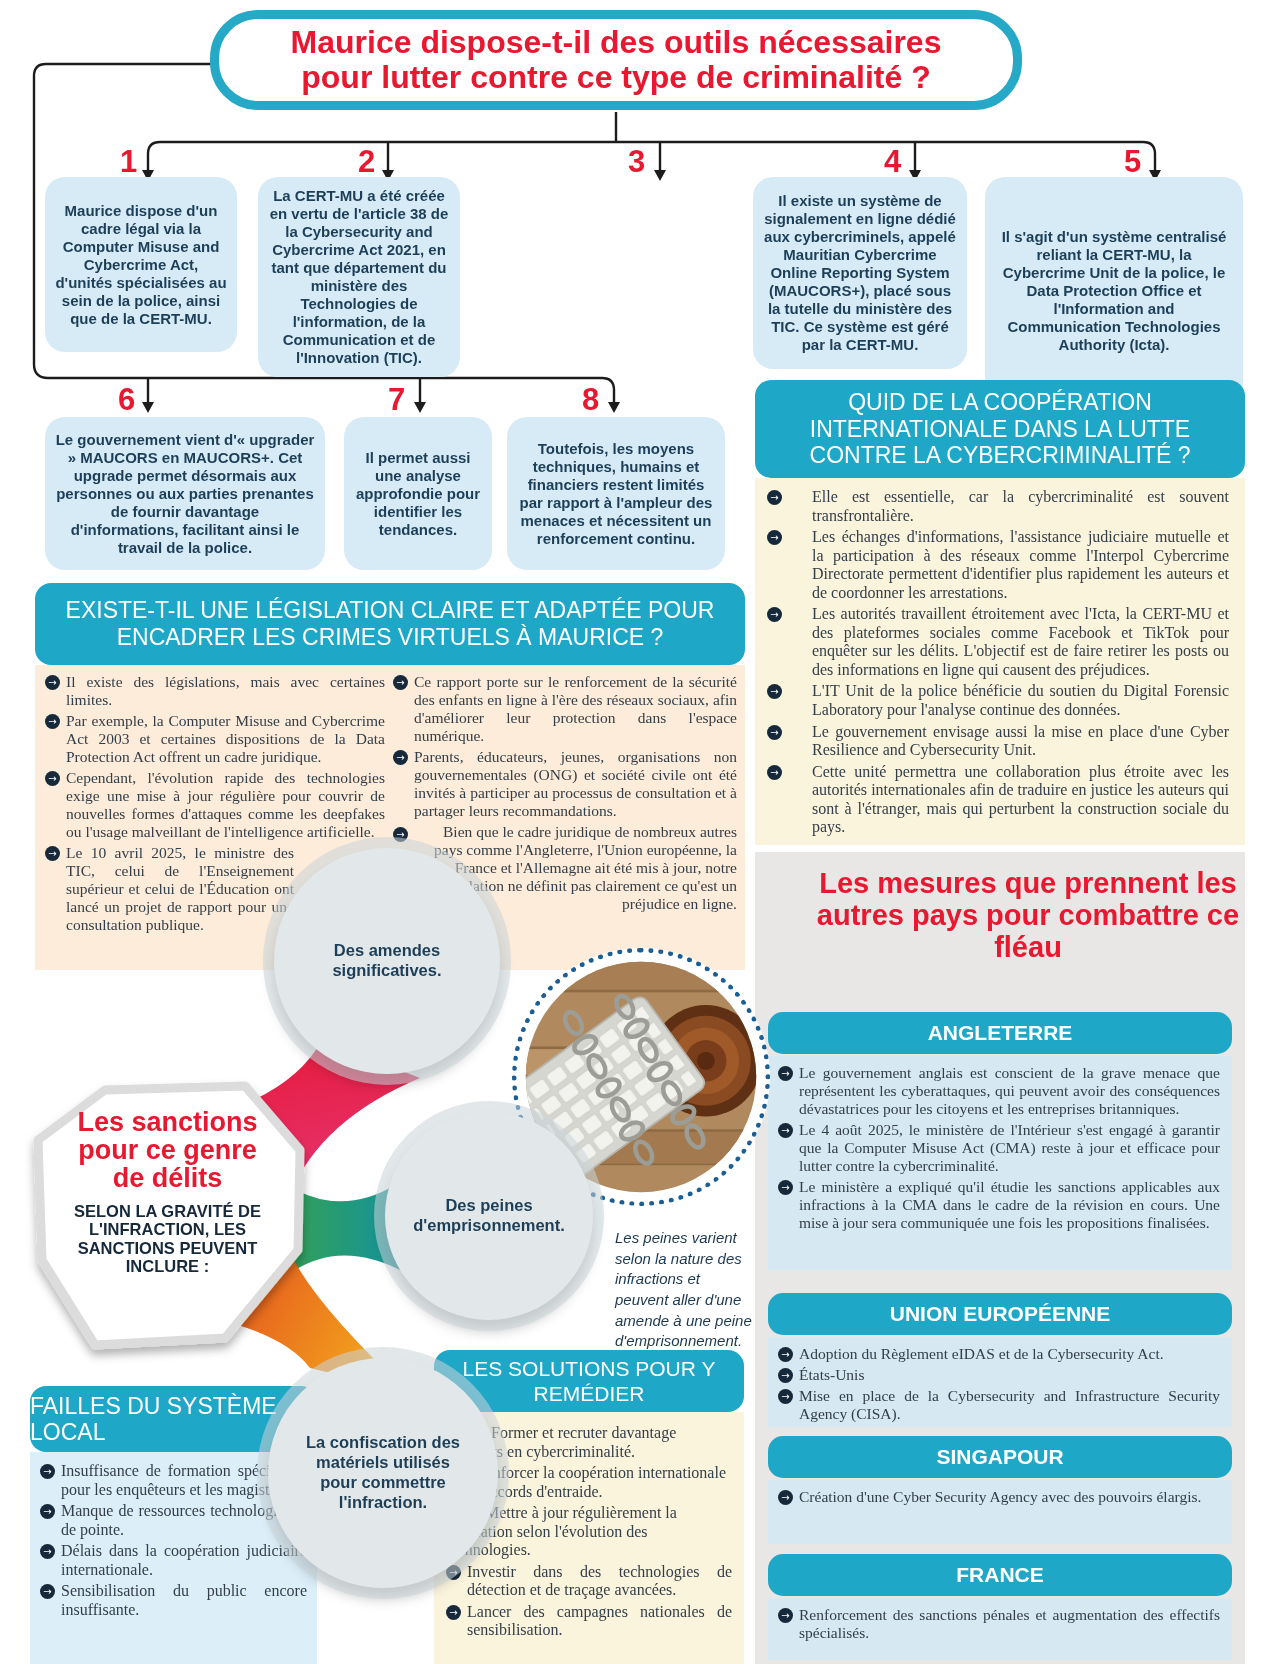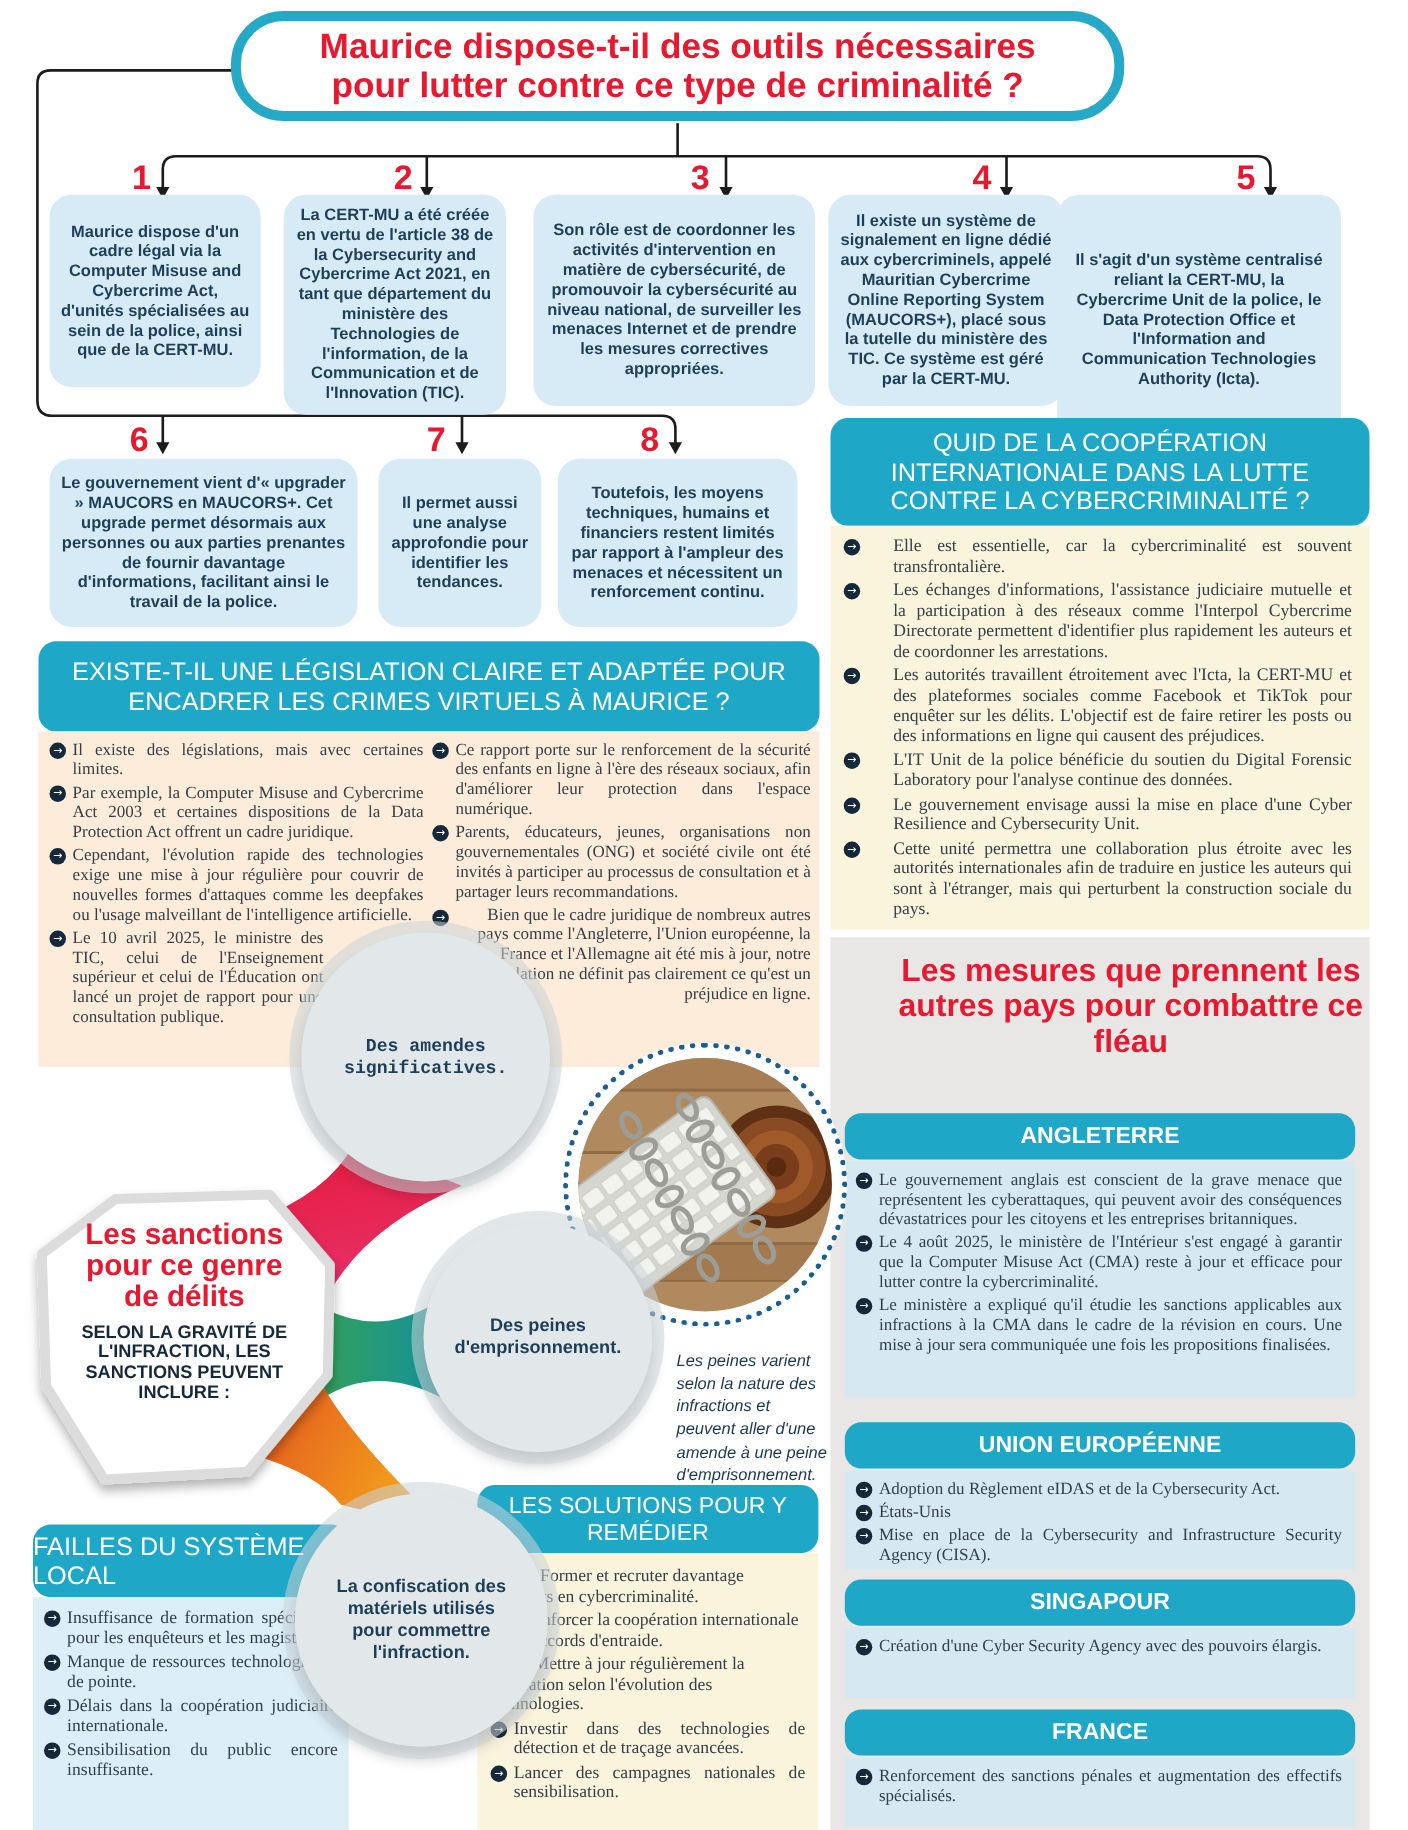--- a/index.html
+++ b/index.html
@@ -17,21 +17,21 @@
   .n4{left:884px;top:144px}.n5{left:1124px;top:144px}
   .n6{left:118px;top:382px}.n7{left:388px;top:382px}.n8{left:582px;top:382px}
   .ibox{position:absolute;z-index:2;background:#d7ebf7;border-radius:20px;
         color:#1d3e57;font-weight:bold;font-size:15px;line-height:1.2;
         display:flex;align-items:center;justify-content:center;text-align:center;
         padding:8px 10px;box-sizing:border-box;}
   .b1{left:45px;top:177px;width:192px;height:175px}
   .b2{left:258px;top:177px;width:202px;height:200px}
   .b3{left:485px;top:177px;width:256px;height:192px}
   .b4{left:753px;top:177px;width:214px;height:192px}
-  .b5{left:961px;top:177px;width:258px;height:228px}
+  .b5{left:985px;top:177px;width:258px;height:228px}
   .b6{left:45px;top:417px;width:280px;height:153px}
   .b7{left:344px;top:417px;width:148px;height:153px}
   .b8{left:507px;top:417px;width:218px;height:153px}
   
   .thead{position:absolute;z-index:2;background:#1ea7c6;color:#fff;font-weight:normal;
          border-radius:16px;display:flex;align-items:center;justify-content:center;
          text-align:center;box-sizing:border-box;}
   .tbody{position:absolute;z-index:2;box-sizing:border-box;}
   .coop-h{left:755px;top:380px;width:490px;height:98px;font-size:23px;line-height:1.16;padding:4px 14px;}
   .coop-b{left:755px;top:478px;width:490px;height:367px;background:#fbf4dd;padding:10px 16px 6px 12px;}
@@ -63,21 +63,21 @@
   li.special .bu{position:absolute;left:0;top:2px;}
   li.special .bt{display:inline;text-align:right;}
   
   .hexttext{position:absolute;left:50px;top:1108px;width:235px;z-index:4;text-align:center;}
   .hexttext .hh{color:#e7182f;font-weight:bold;font-size:27px;line-height:1.04;margin:0 auto;max-width:190px;}
   .hexttext .hs{color:#16293b;font-weight:bold;font-size:16.5px;line-height:1.1;margin:10px auto 0;max-width:210px;}
   .gcircle{position:absolute;z-index:4;background:#e2e8ea;border-radius:50%;
            display:flex;align-items:center;justify-content:center;text-align:center;
            color:#1d3e57;font-weight:bold;font-size:16.5px;line-height:1.2;
            box-shadow:0 0 0 11px rgba(203,211,216,.55), 0 10px 14px rgba(0,0,0,.25);}
-  .c1{left:274px;top:848px;width:226px;height:226px;font-family:Liberation Mono, monospace;}
+  .c1{left:274px;top:848px;width:226px;height:226px;}
   .c2{left:385px;top:1112px;width:208px;height:208px;}
   .c3{left:268px;top:1358px;width:230px;height:230px;}
   .gcircle span{display:block;max-width:165px;}
   .photo{position:absolute;left:512px;top:948px;width:258px;height:258px;z-index:3;
          border:5px dotted #1b5e93;border-radius:50%;background:#fff;padding:7px;box-sizing:border-box;}
   .photo svg{display:block;width:100%;height:100%;border-radius:50%;}
   .caption{position:absolute;left:615px;top:1228px;width:142px;z-index:4;
            color:#1c3850;font-weight:normal;font-style:italic;font-size:15px;line-height:1.38;}
   
   .panel{position:absolute;left:755px;top:852px;width:490px;height:812px;background:#e8e7e5;z-index:2;}
@@ -157,23 +157,20 @@
   <span class="num n5">5</span>
   <span class="num n6">6</span>
   <span class="num n7">7</span>
   <span class="num n8">8</span>
 
   <div class="ibox b1">
       <span>Maurice dispose d'un cadre légal via la Computer Misuse and Cybercrime Act, d'unités spécialisées au sein de la police, ainsi que de la CERT-MU.</span>
     </div>
   <div class="ibox b2">
       <span>La CERT-MU a été créée en vertu de l'article 38 de la Cybersecurity and Cybercrime Act 2021, en tant que département du ministère des Technologies de l'information, de la Communication et de l'Innovation (TIC).</span>
-    </div>
-  <div class="ibox b3">
-      <span>Son rôle est de coordonner les activités d'intervention en matière de cybersécurité, de promouvoir la cybersécurité au niveau national, de surveiller les menaces Internet et de prendre les mesures correctives appropriées.</span>
     </div>
   <div class="ibox b4">
       <span>Il existe un système de signalement en ligne dédié aux cybercriminels, appelé Mauritian Cybercrime Online Reporting System (MAUCORS+), placé sous la tutelle du ministère des TIC. Ce système est géré par la CERT-MU.</span>
     </div>
   <div class="ibox b5">
       <span>Il s'agit d'un système centralisé reliant la CERT-MU, la Cybercrime Unit de la police, le Data Protection Office et l'Information and Communication Technologies Authority (Icta).</span>
     </div>
   <div class="ibox b6">
       <span>Le gouvernement vient d'« upgrader » MAUCORS en MAUCORS+. Cet upgrade permet désormais aux personnes ou aux parties prenantes de fournir davantage d'informations, facilitant ainsi le travail de la police.</span>
     </div>

